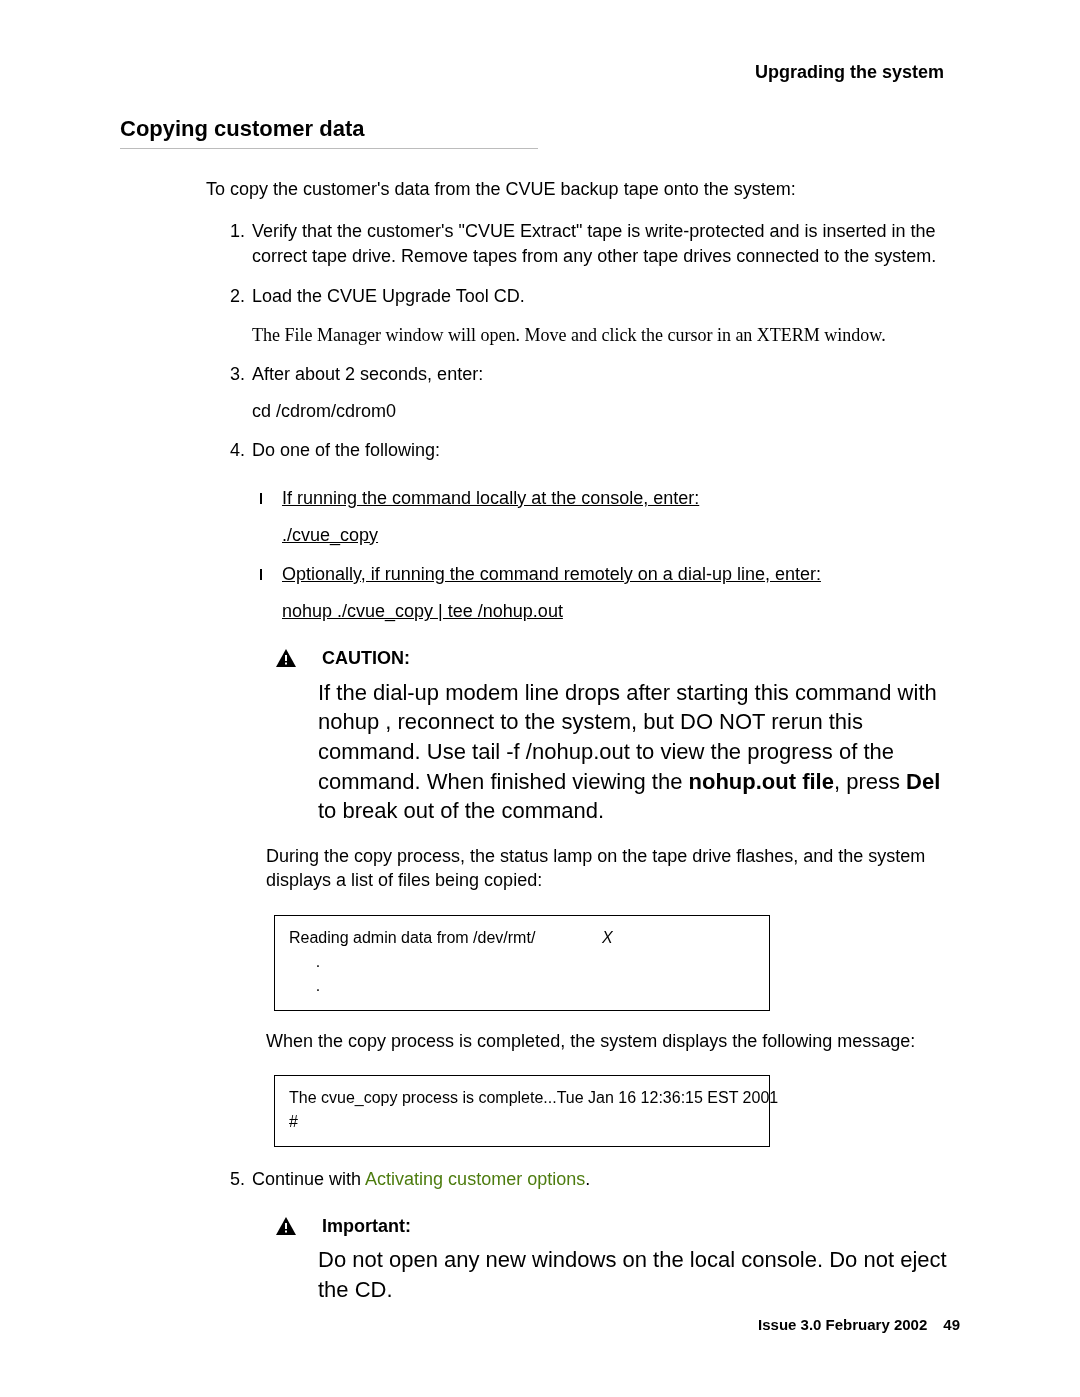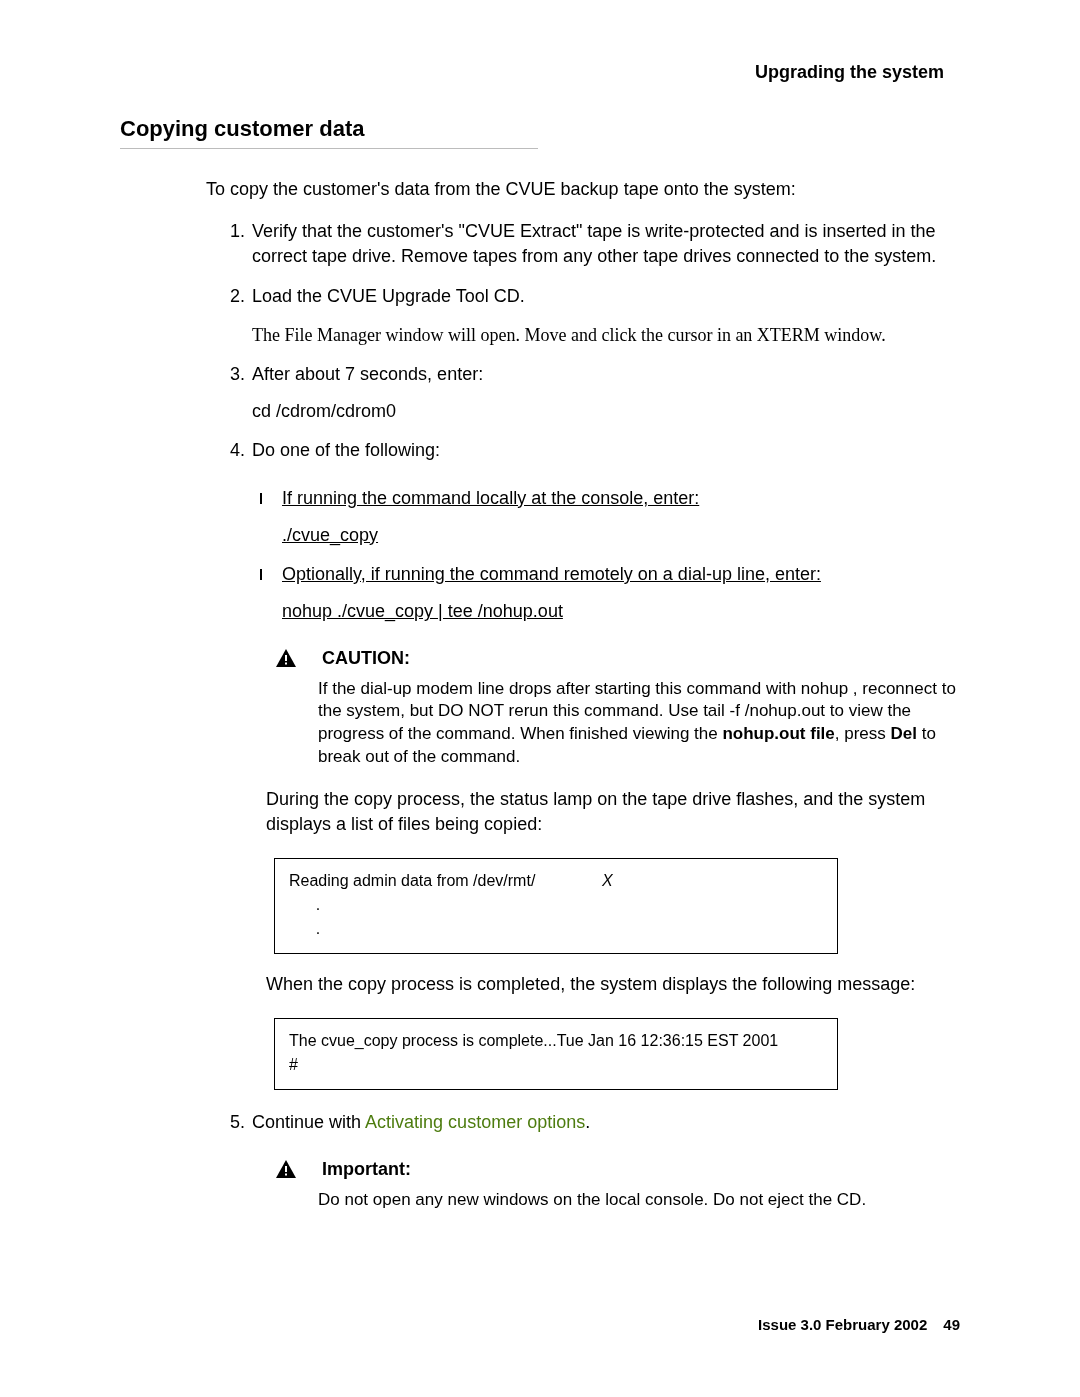--- a/index.html
+++ b/index.html
@@ -90,34 +90,34 @@
     display: flex;
     align-items: center;
     gap: 24px;
     font-weight: bold;
     font-size: 18px;
     margin-bottom: 6px;
   }
   .adm-icon { width: 24px; height: 24px; flex: 0 0 auto; }
   .adm-body {
     margin-left: 44px;
-    font-size: 17px;
+    font-size: 22px;
     line-height: 1.35;
   }
   .bold { font-weight: bold; }
   .block-para {
     margin-left: 14px;
     margin-top: 18px;
     font-size: 18px;
     line-height: 1.35;
   }
   .term-box {
     margin-left: 22px;
     margin-top: 22px;
-    width: 564px;
+    width: 496px;
     border: 1px solid #000;
     padding: 10px 14px 12px 14px;
     font-size: 16px;
     line-height: 1.5;
     font-family: Arial, Helvetica, sans-serif;
   }
   .term-line { white-space: pre; }
   .term-ital { font-style: italic; }
   .link { color: #4d7c0f; }
   .footer {
@@ -149,21 +149,21 @@
     </li>
 
     <li>
       <span class="num">2.</span>
       <span>Load the CVUE Upgrade Tool CD.</span>
       <div class="step-sub">The File Manager window will open. Move and click the cursor in an XTERM window.</div>
     </li>
 
     <li>
       <span class="num">3.</span>
-      <span>After about 7 seconds, enter:</span>
+      <span>After about 2 seconds, enter:</span>
       <div class="step-code">cd /cdrom/cdrom0</div>
     </li>
 
     <li>
       <span class="num">4.</span>
       <span>Do one of the following:</span>
 
       <ul class="sub">
         <li>
           <span>If running the command locally at the console, enter:</span>

